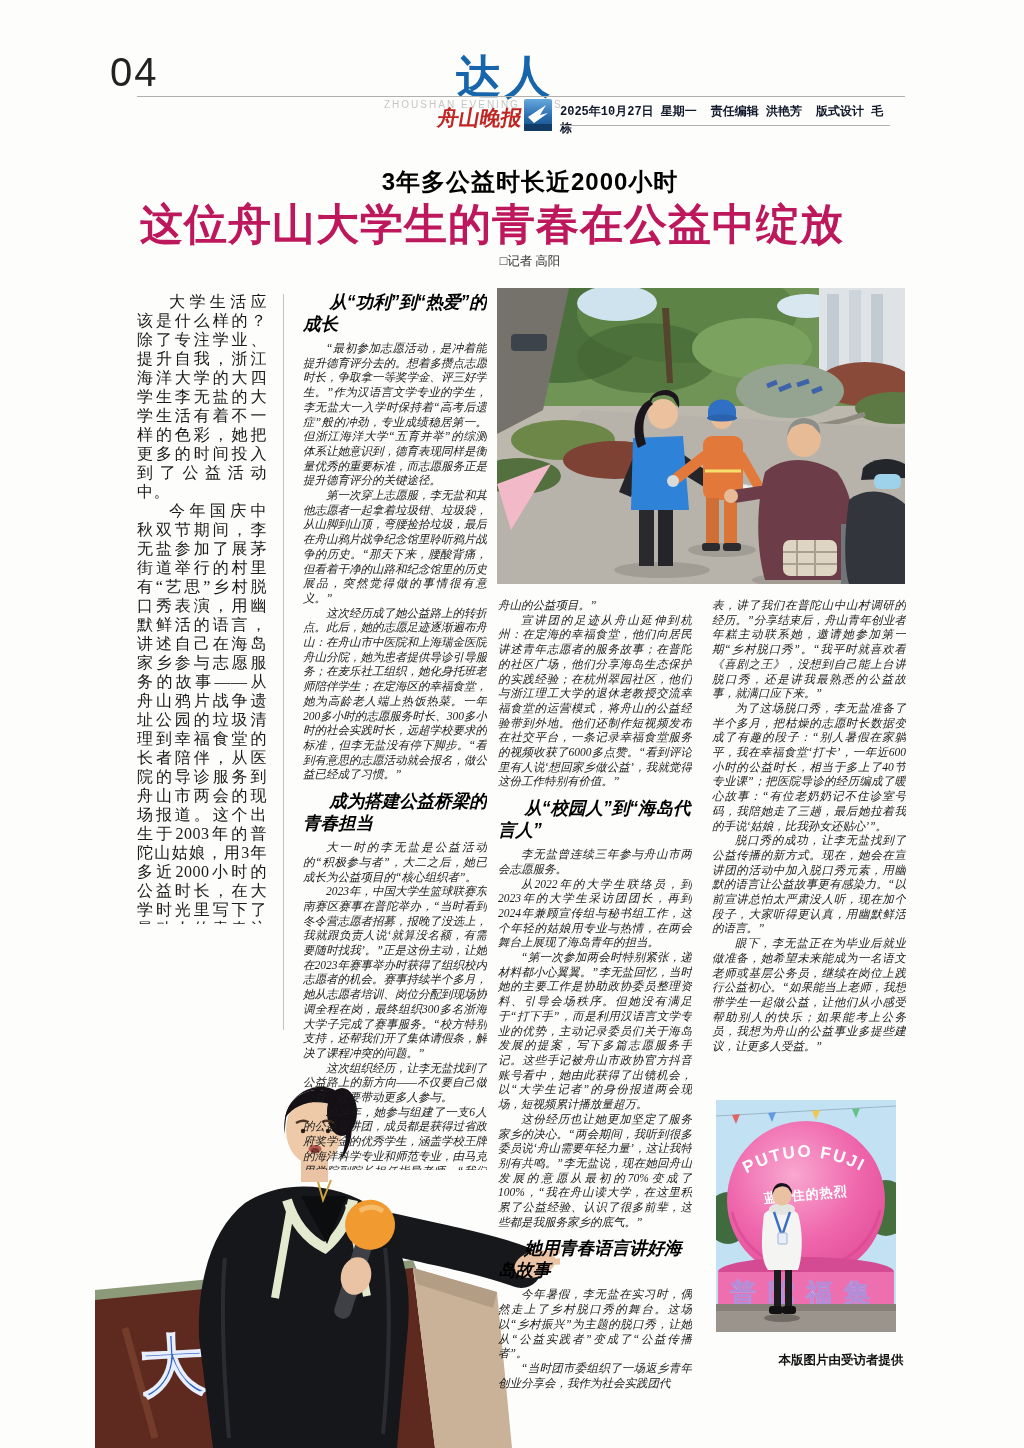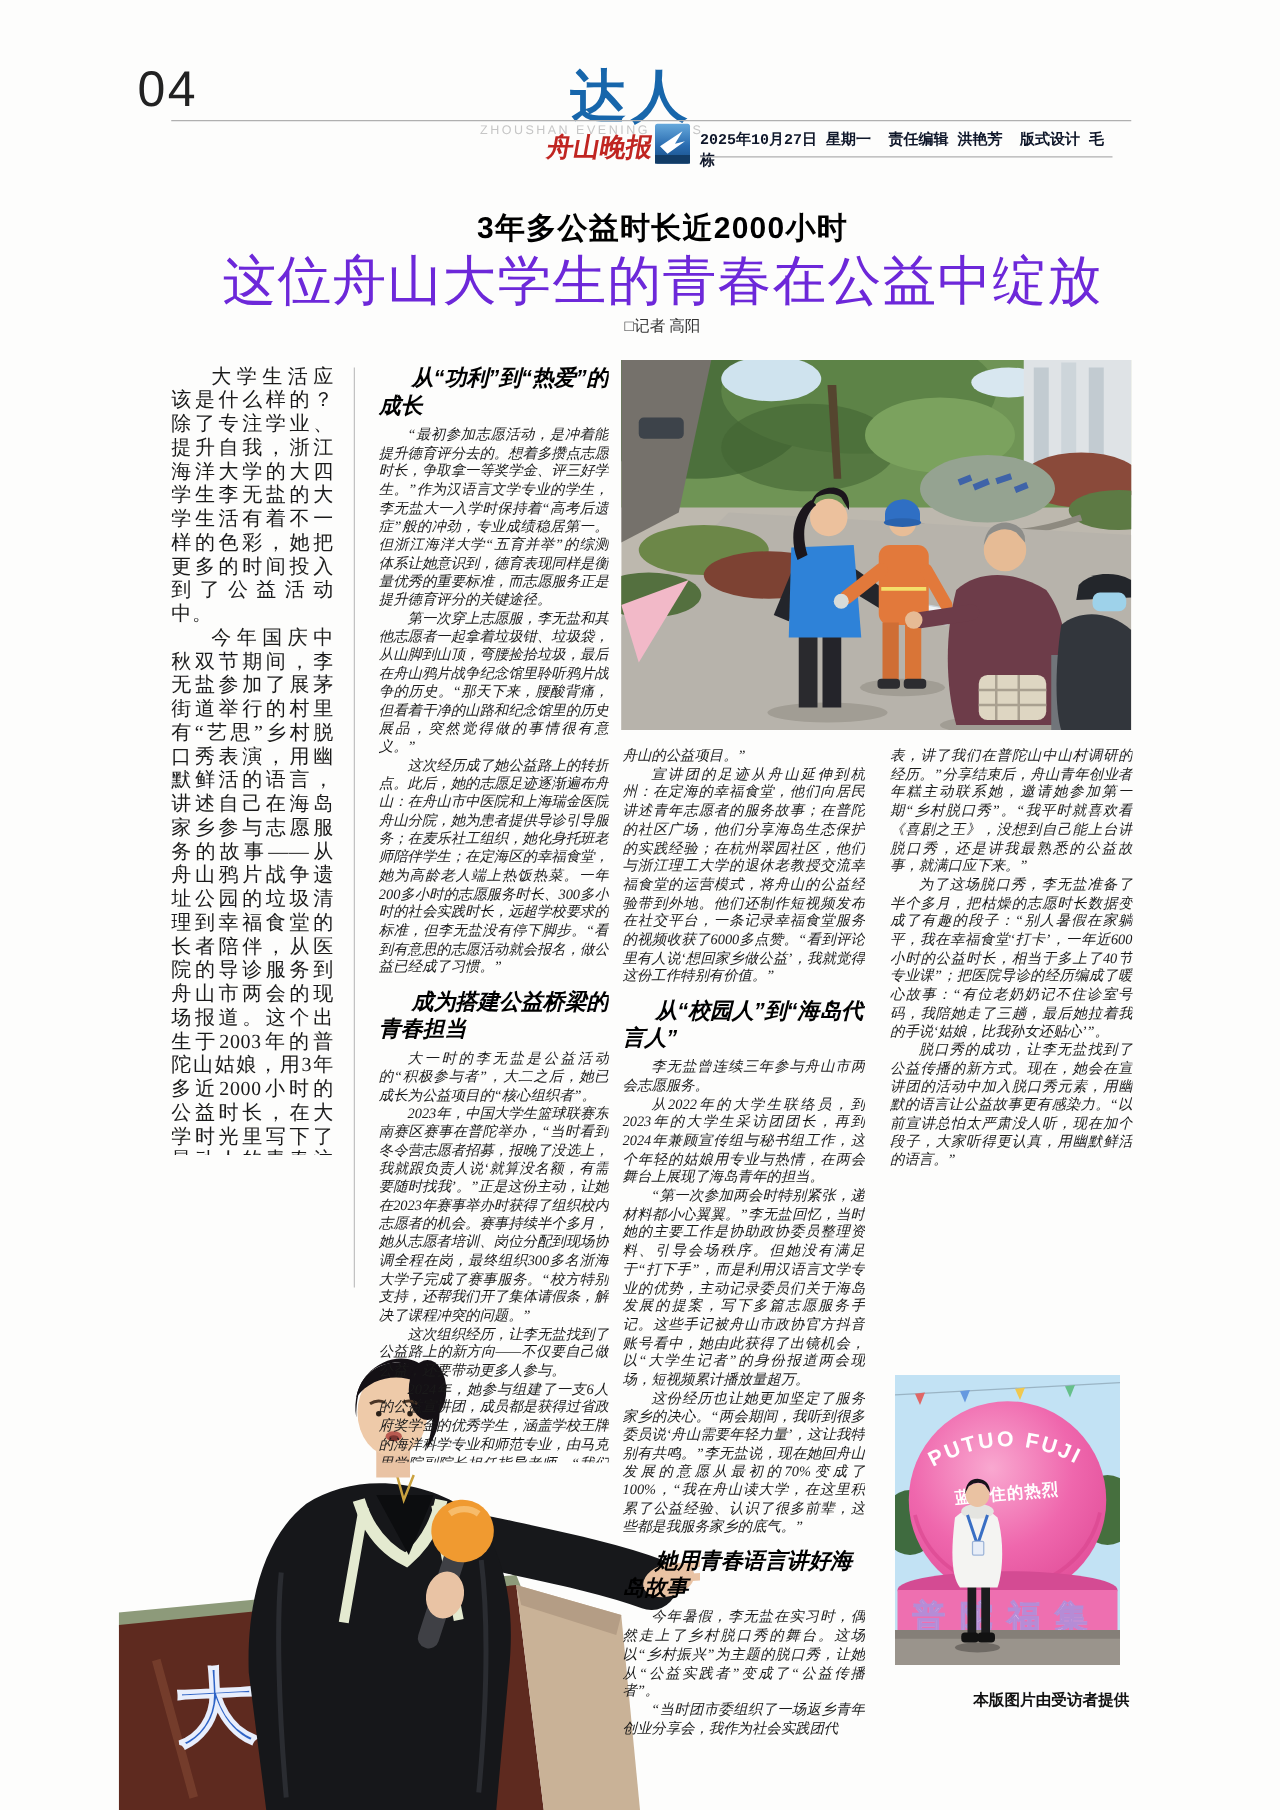--- a/index.html
+++ b/index.html
@@ -10,21 +10,21 @@
   .pagenum{font-family:"Liberation Sans",sans-serif;font-size:40px;color:#222;letter-spacing:2px;}
   .section{font-family:"Liberation Sans",sans-serif;font-size:45px;font-weight:bold;color:#1766ab;text-align:center;letter-spacing:4px;}
   .rule{background:#b0b0b0;height:1px;}
   .mast-en{font-family:"Liberation Sans",sans-serif;font-size:10px;color:#c6c6c6;letter-spacing:2px;}
   .mast-cn{font-family:"DejaVu Serif",serif;font-size:21px;font-weight:bold;color:#c02521;transform:skewX(-10deg);}
   .logo{width:28px;height:32px;background:linear-gradient(180deg,#66a9dc 0%,#2a6cb0 55%,#174e86 100%);border-radius:2px;}
   .dateline{font-family:Liberation Mono, monospace;font-size:12px;color:#0f172a;font-weight:bold;}
   .dateline span{margin-right:14px;}
   
   .kicker{font-family:"Liberation Sans",sans-serif;font-size:24px;font-weight:bold;color:#000;text-align:center;letter-spacing:1px;}
-  .title{font-family:"Liberation Sans",sans-serif;font-size:43px;font-weight:400;color:#6d28d9;text-align:center;letter-spacing:1px;}
+  .title{font-family:"Liberation Sans",sans-serif;font-size:43px;font-weight:700;color:#be185d;letter-spacing:1px;}
   .byline{font-size:12.5px;color:#333;text-align:center;}
   
   .bodycol{font-size:11.5px;line-height:14.7px;text-align:justify;overflow:hidden;z-index:3;font-style:italic;}
   .bodycol p{margin:0;text-indent:2em;}
   .bodycol p.noindent{text-indent:0;}
   .introcol{font-size:16px;line-height:19px;letter-spacing:0.5px;text-align:justify;overflow:hidden;z-index:3;}
   .introcol p{margin:0;text-indent:2em;}
   .subhead{font-family:"Liberation Sans",sans-serif;font-weight:bold;font-size:17.5px;line-height:21.5px;
            color:#000;text-indent:1.5em;text-align:left;margin:9px 0 6px;}
   .subhead.first{margin-top:0;}
@@ -171,20 +171,21 @@
     <p>这份经历也让她更加坚定了服务家乡的决心。“两会期间，我听到很多委员说‘舟山需要年轻力量’，这让我特别有共鸣。”李无盐说，现在她回舟山发展的意愿从最初的70%变成了100%，“我在舟山读大学，在这里积累了公益经验、认识了很多前辈，这些都是我服务家乡的底气。”</p>
     <div class="subhead">她用青春语言讲好海岛故事</div>
     <p>今年暑假，李无盐在实习时，偶然走上了乡村脱口秀的舞台。这场以“乡村振兴”为主题的脱口秀，让她从“公益实践者”变成了“公益传播者”。</p>
     <p>“当时团市委组织了一场返乡青年创业分享会，我作为社会实践团代</p>
   </div>
 
   <div class="abs bodycol" style="left:712px;top:598px;width:194px;height:498px;">
     <p class="noindent">表，讲了我们在普陀山中山村调研的经历。”分享结束后，舟山青年创业者年糕主动联系她，邀请她参加第一期“乡村脱口秀”。“我平时就喜欢看《喜剧之王》，没想到自己能上台讲脱口秀，还是讲我最熟悉的公益故事，就满口应下来。”</p>
     <p>为了这场脱口秀，李无盐准备了半个多月，把枯燥的志愿时长数据变成了有趣的段子：“别人暑假在家躺平，我在幸福食堂‘打卡’，一年近600小时的公益时长，相当于多上了40节专业课”；把医院导诊的经历编成了暖心故事：“有位老奶奶记不住诊室号码，我陪她走了三趟，最后她拉着我的手说‘姑娘，比我孙女还贴心’”。</p>
     <p>脱口秀的成功，让李无盐找到了公益传播的新方式。现在，她会在宣讲团的活动中加入脱口秀元素，用幽默的语言让公益故事更有感染力。“以前宣讲总怕太严肃没人听，现在加个段子，大家听得更认真，用幽默鲜活的语言。”</p>
+    <p>眼下，李无盐正在为毕业后就业做准备，她希望未来能成为一名语文老师或基层公务员，继续在岗位上践行公益初心。“如果能当上老师，我想带学生一起做公益，让他们从小感受帮助别人的快乐；如果能考上公务员，我想为舟山的公益事业多提些建议，让更多人受益。”</p>
   </div>
 
   <svg class="abs photo" style="left:95px;top:1038px;z-index:1;" width="465" height="410" viewBox="0 0 465 410">
 
     <g>
       <polygon points="0,252 318,222 322,232 0,264" fill="#8d9a7a"></polygon>
       <polygon points="0,262 318,230 340,410 0,410" fill="#5e2a1f"></polygon>
       <path d="M30 290 L60 400 M110 280 L150 410 M200 270 L240 410 M270 262 L300 380" stroke="#7d4530" stroke-width="7" fill="none" opacity="0.7"></path>
       <polygon points="318,230 402,254 417,410 340,410" fill="#c9b297"></polygon>
       <polygon points="318,230 402,254 398,270 322,246" fill="#b49d85"></polygon>

